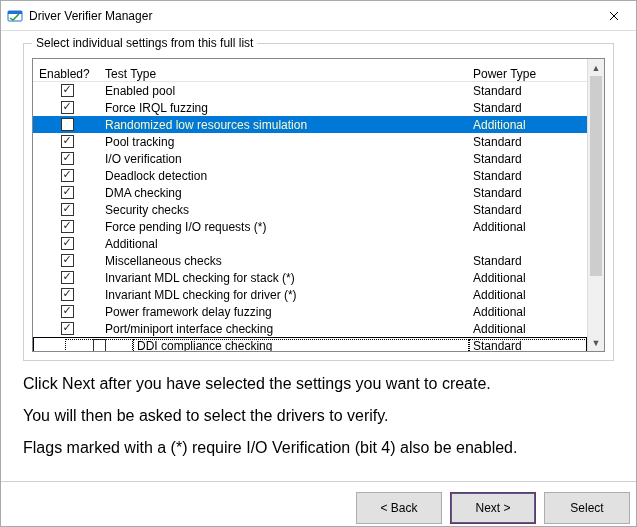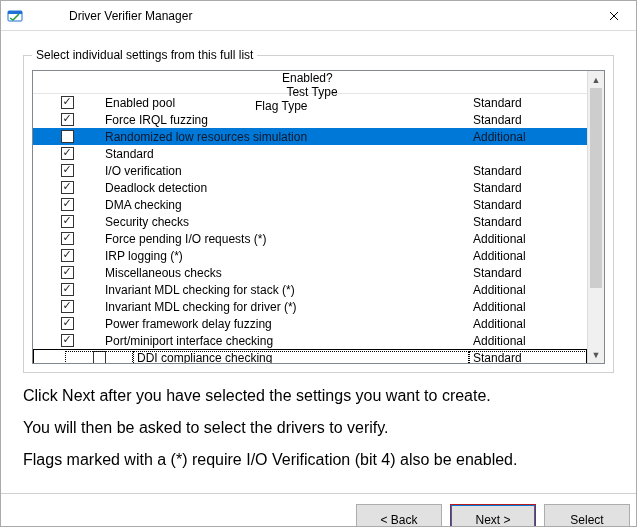--- a/index.html
+++ b/index.html
@@ -25,40 +25,39 @@
   .titlebar .icon {
     width: 16px; height: 16px;
     display: inline-flex;
     align-items: center;
     justify-content: center;
     margin-right: 6px;
   }
   .titlebar .title {
     flex: 1;
     font-size: 12px;
-    margin-left: 40px;
   }
   .titlebar .close {
     width: 45px;
     height: 29px;
     display: flex;
     align-items: center;
     justify-content: center;
     font-size: 14px;
   }
 
   .client {
     padding: 12px 22px 10px 22px;
   }
 
   .group {
     border: 1px solid #d0d0d0;
     position: relative;
     padding: 14px 8px 8px 8px;
-    margin-top: 12px;
+    margin-top: 0;
   }
   .group-label {
     position: absolute;
     top: -8px;
     left: 8px;
     background: #fff;
     padding: 0 4px;
     font-size: 12px;
   }
 
@@ -71,23 +70,22 @@
   .list-scroll {
     flex: 1;
     overflow: hidden;
     position: relative;
   }
   .list-header {
     display: flex;
     background: #fff;
     border-bottom: 1px solid #e5e5e5;
     height: 23px;
-    align-items: center;
-    font-size: 12px;
-    flex-direction: column;
+    align-items: flex-end;
+    font-size: 12px;
   }
   .col-enabled { width: 68px; padding-left: 6px; }
   .col-test { flex: 1; padding-left: 4px; }
   .col-flag { width: 118px; padding-left: 4px; }
 
   .list-body {
     overflow: hidden;
   }
   .row {
     display: flex;
@@ -97,21 +95,21 @@
   }
   .row .cell-enabled {
     width: 68px;
     display: flex;
     justify-content: center;
   }
   .row .cell-test { flex: 1; padding-left: 4px; white-space: nowrap; overflow: hidden; }
   .row .cell-flag { width: 118px; padding-left: 4px; }
   .row.selected {
     background: #0078d7;
-    color: #0f172a;
+    color: #fef9c3;
   }
   .row.focused .cell-test,
   .row.focused .cell-flag,
   .row.focused .cell-enabled {
     outline: 1px dotted #000;
     outline-offset: -1px;
   }
   .row.focused {
     outline: 1px solid #000;
     outline-offset: -1px;
@@ -224,21 +222,21 @@
 <div class="client">
 
   <div class="group">
     <span class="group-label">Select individual settings from this full list</span>
 
     <div class="list-wrap">
       <div class="list-scroll">
         <div class="list-header">
           <div class="col-enabled">Enabled?</div>
           <div class="col-test">Test Type</div>
-          <div class="col-flag">Flag Type</div>
+          <div class="col-flag">Power Type</div>
         </div>
         <div class="list-body" id="list-body">
             <div class="row">
               <div class="cell-enabled">
                 <span class="chk checked"></span>
               </div>
               <div class="cell-test">Enabled pool</div>
               <div class="cell-flag">Standard</div>
             </div>
             <div class="row">
@@ -252,20 +250,21 @@
               <div class="cell-enabled">
                 <span class="chk"></span>
               </div>
               <div class="cell-test">Randomized low resources simulation</div>
               <div class="cell-flag">Additional</div>
             </div>
             <div class="row">
               <div class="cell-enabled">
                 <span class="chk checked"></span>
               </div>
+              <div class="cell-test">Pool tracking</div>
               <div class="cell-flag">Standard</div>
             </div>
             <div class="row">
               <div class="cell-enabled">
                 <span class="chk checked"></span>
               </div>
               <div class="cell-test">I/O verification</div>
               <div class="cell-flag">Standard</div>
             </div>
             <div class="row">
@@ -293,21 +292,20 @@
               <div class="cell-enabled">
                 <span class="chk checked"></span>
               </div>
               <div class="cell-test">Force pending I/O requests (*)</div>
               <div class="cell-flag">Additional</div>
             </div>
             <div class="row">
               <div class="cell-enabled">
                 <span class="chk checked"></span>
               </div>
-              <div class="cell-test">IRP logging (*)</div>
               <div class="cell-flag">Additional</div>
             </div>
             <div class="row">
               <div class="cell-enabled">
                 <span class="chk checked"></span>
               </div>
               <div class="cell-test">Miscellaneous checks</div>
               <div class="cell-flag">Standard</div>
             </div>
             <div class="row">

